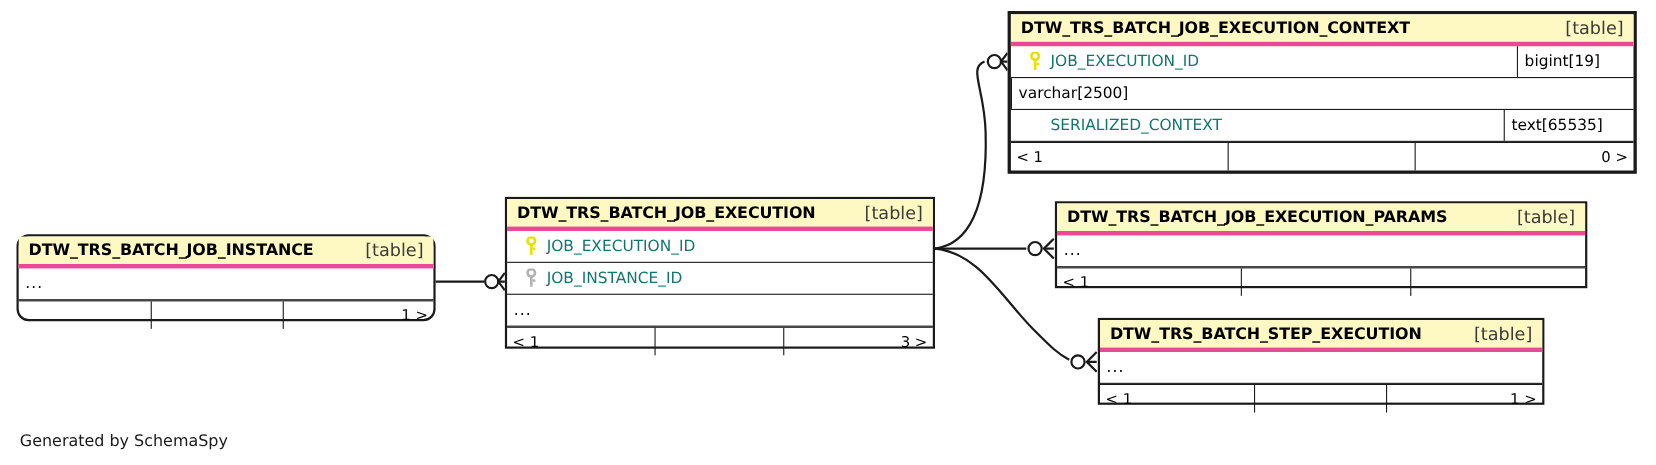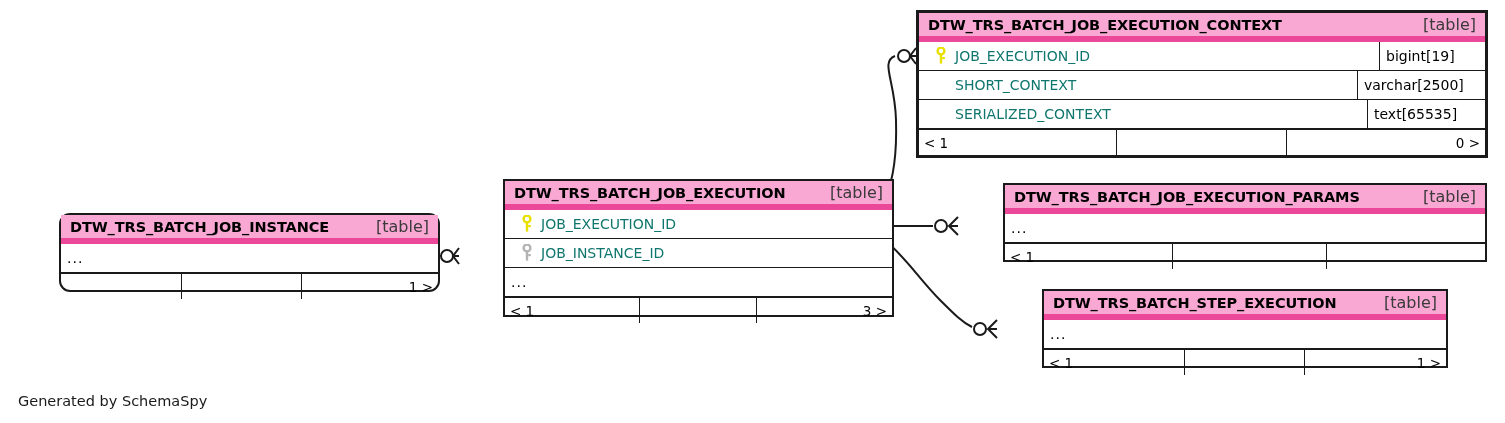--- a/index.html
+++ b/index.html
@@ -30,25 +30,24 @@
   }
   .table-box {
     position: absolute;
     background: #ffffff;
     border: 3px solid #1a1a1a;
     box-sizing: border-box;
     z-index: 2;
   }
   .table-box.thin {
     border-width: 2px;
-    margin-left: 44px;
   }
   .tbl-header {
-    background: #f9a8d4;
-    border-bottom: 6px solid #ec4899;
+    background: #fef9c3;
+    border-bottom: 4px solid #ec4899;
     display: flex;
     align-items: center;
     justify-content: space-between;
     padding: 0 9px;
     box-sizing: border-box;
     height: 29px;
   }
   .tbl-title {
     font-weight: bold;
     font-size: 14.5px;
@@ -190,24 +189,20 @@
             <rect x="4.8" y="6.6" width="2.4" height="10" fill="#e8e000"></rect>
             <rect x="7.2" y="10" width="2.6" height="2.2" fill="#e8e000"></rect>
           </svg>
         </span>
         <span>JOB_EXECUTION_ID</span>
       </span>
       <span class="col-type" style="width:106px;text-align:right;">bigint[19]</span>
     </div>
 
     <div class="col-row">
-      <span class="col-name">
-        <span class="key-slot"></span>
-        <span>SHORT_CONTEXT</span>
-      </span>
       <span class="col-type" style="width:128px;">varchar[2500]</span>
     </div>
 
     <div class="col-row">
       <span class="col-name">
         <span class="key-slot"></span>
         <span>SERIALIZED_CONTEXT</span>
       </span>
       <span class="col-type" style="width:118px;">text[65535]</span>
     </div>

